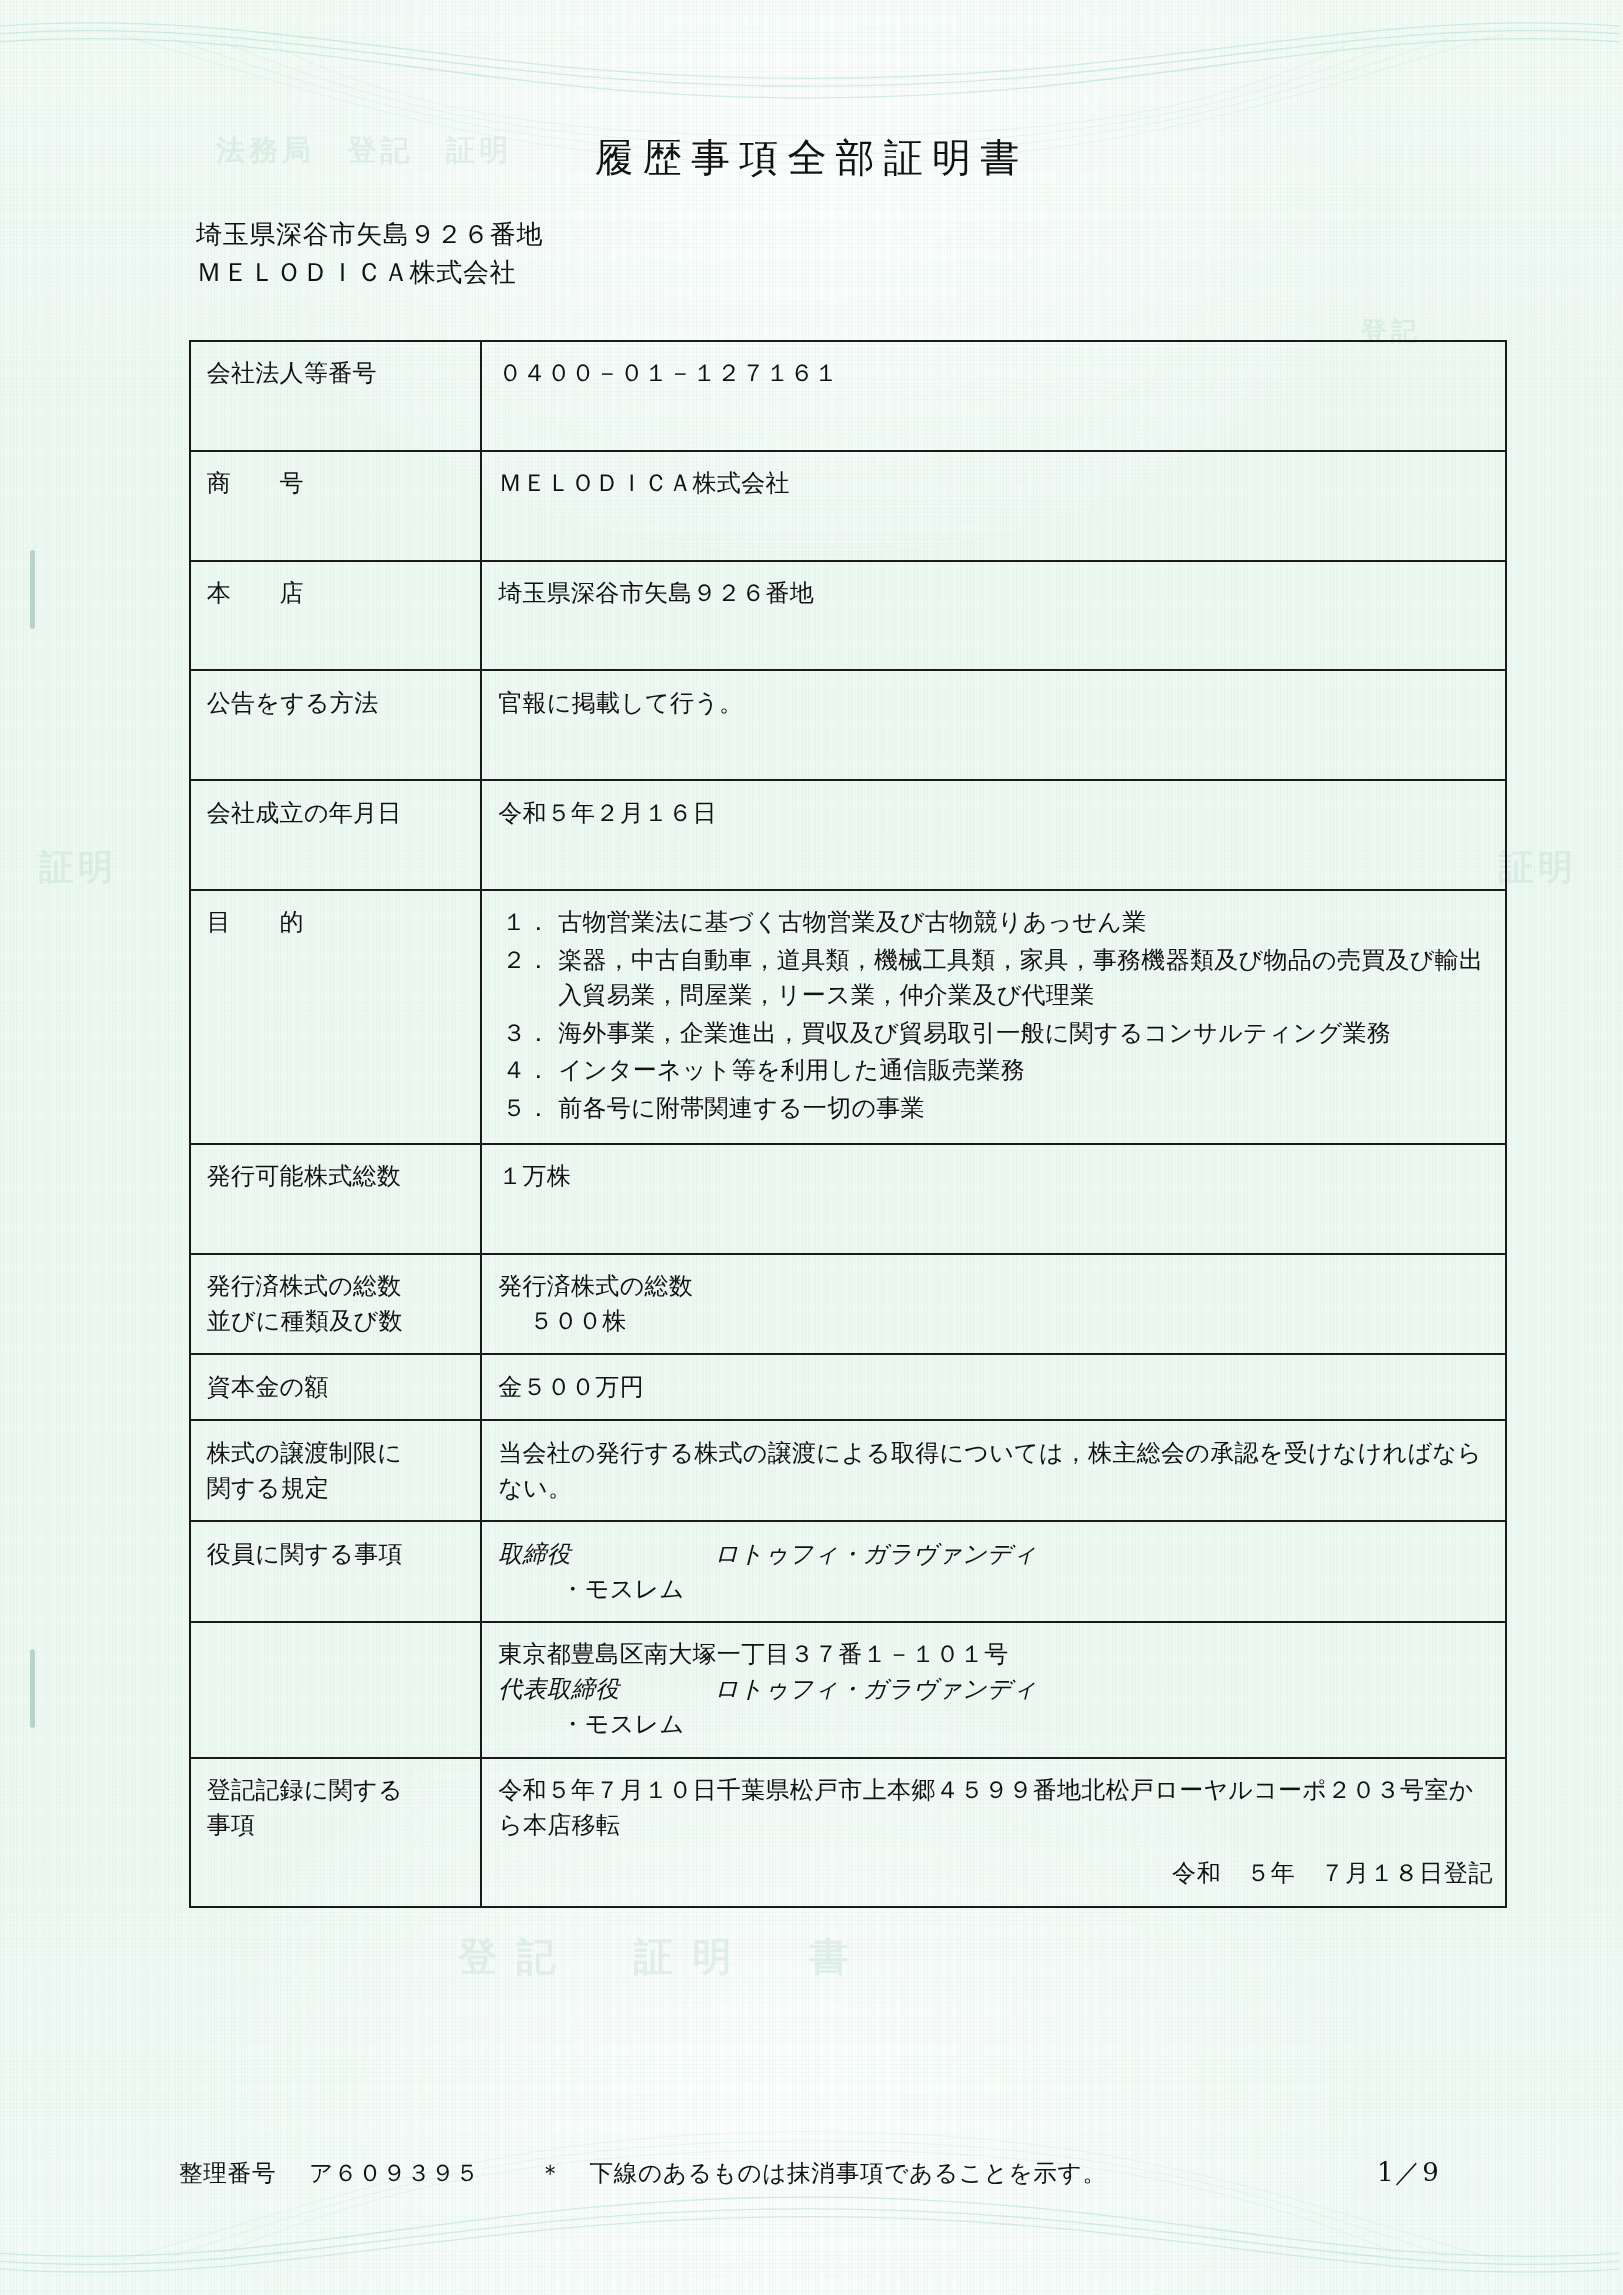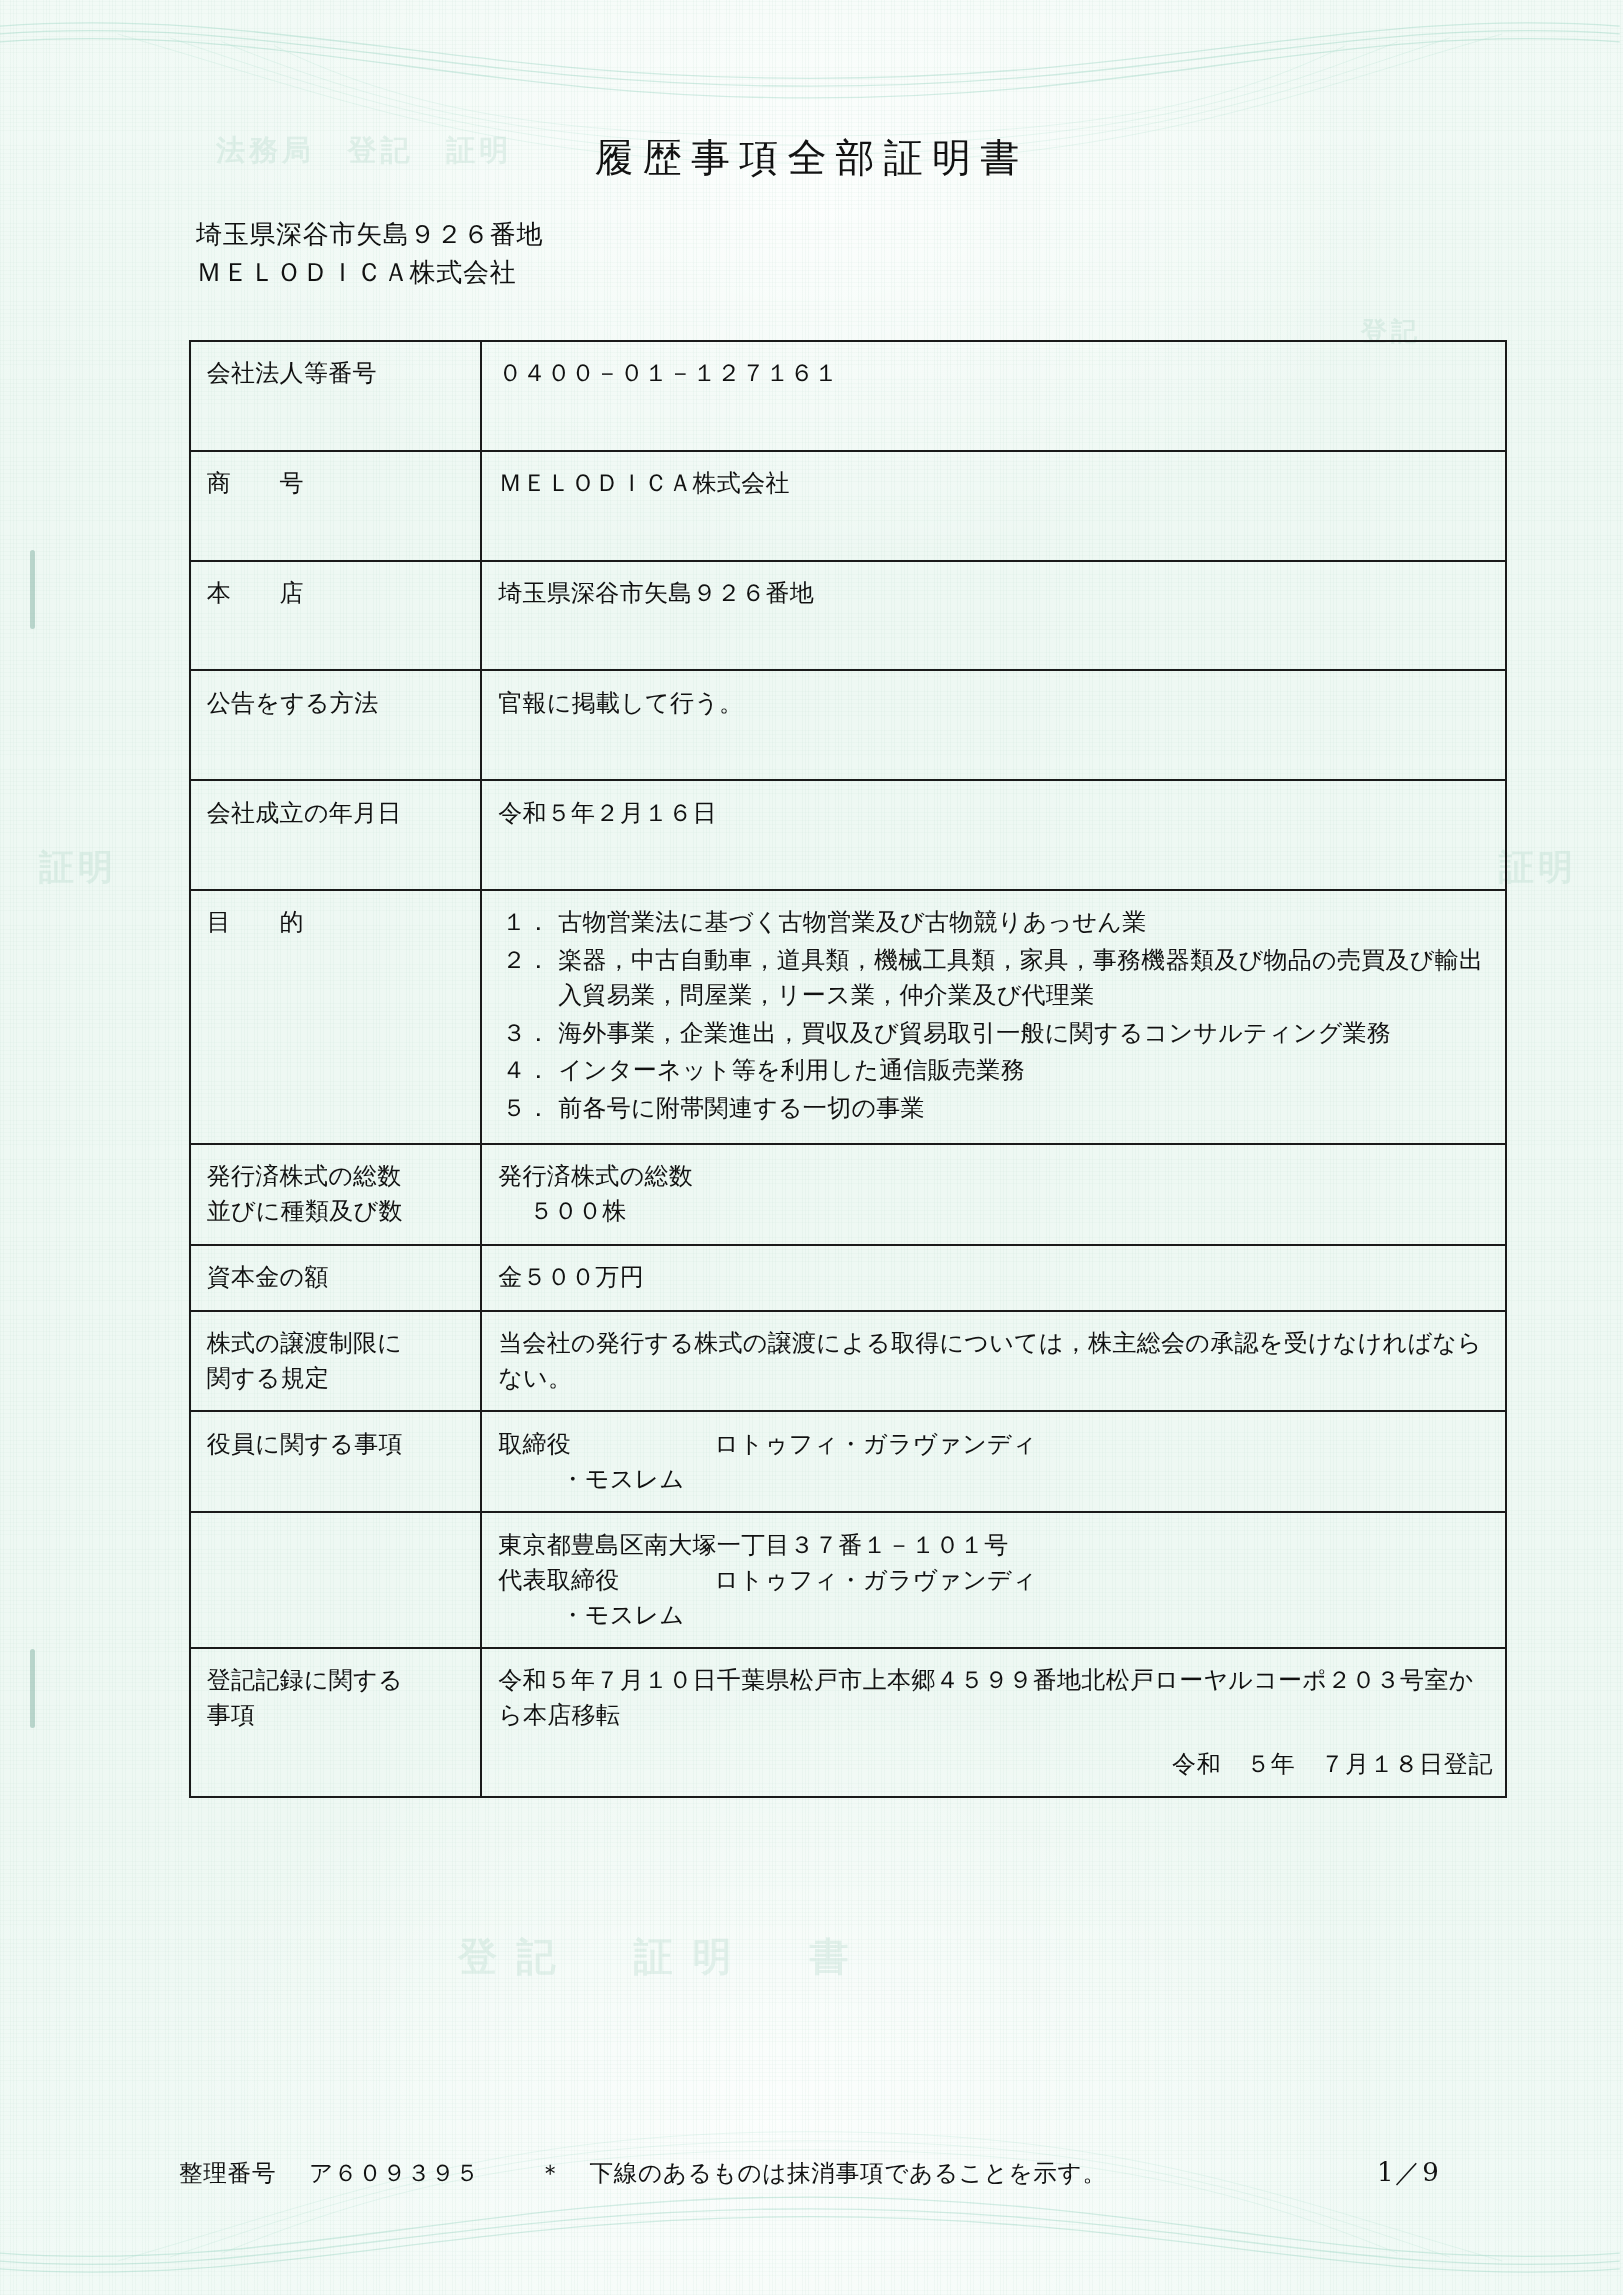--- a/index.html
+++ b/index.html
@@ -129,20 +129,21 @@
     padding-left: 60px;
     margin-bottom: 2.6px;
   }
   ol.purposes li .num {
     position: absolute;
     left: 3.9px;
     top: 0;
   }
   .officer-row {
     display: flex;
+    font-style: italic;
   }
   .officer-title {
     width: 216px;
     flex: 0 0 216px;
   }
   .officer-name {
     flex: 1 1 auto;
   }
   .reg-date-line {
     display: block;
@@ -269,20 +270,24 @@
                 <span>インターネット等を利用した通信販売業務</span>
               </li>
               <li>
                 <span class="num">５．</span>
                 <span>前各号に附帯関連する一切の事業</span>
               </li>
             </ol>
           </td>
         </tr>
 
+        <tr>
+          <td class="label tall">発行可能株式総数</td>
+          <td class="value tall">１万株</td>
+        </tr>
 
         <tr>
           <td class="label">発行済株式の総数
 並びに種類及び数</td>
           <td class="value">
             <span class="pad-line">発行済株式の総数</span>
             <span class="indent-2">５００株</span>
           </td>
         </tr>
 

